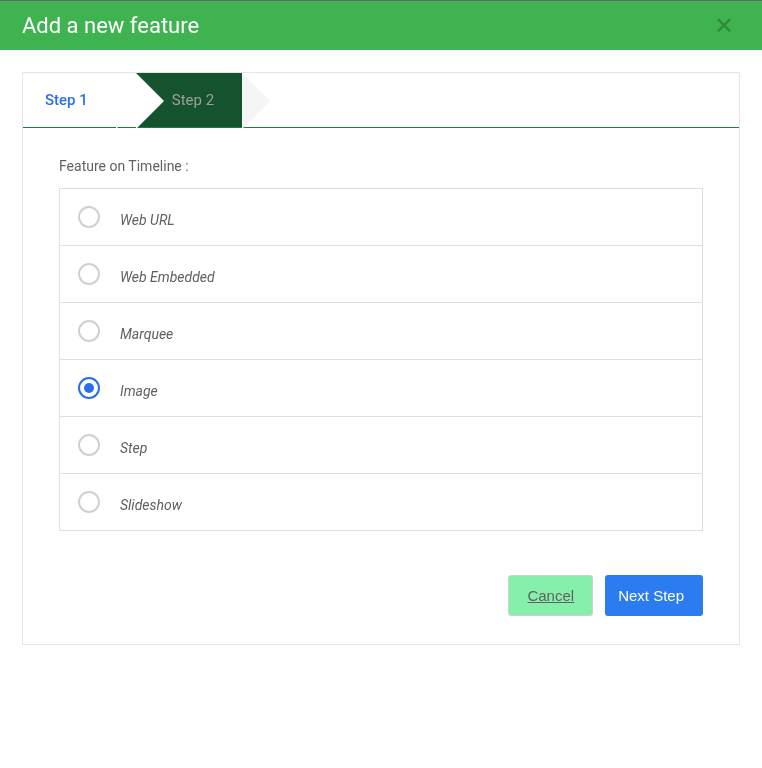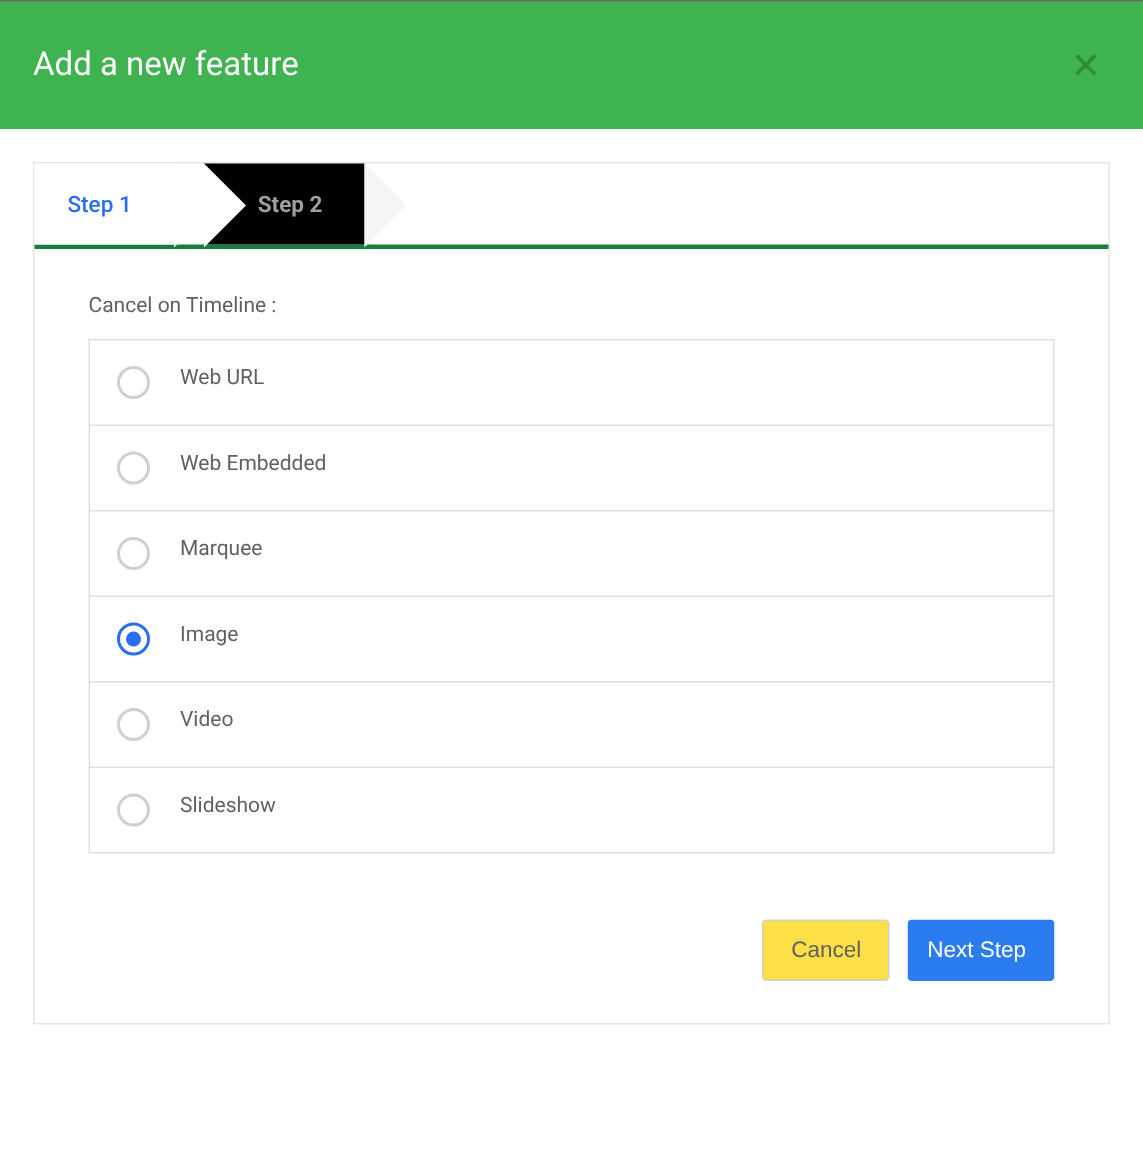--- a/index.html
+++ b/index.html
@@ -8,21 +8,21 @@
       padding: 0;
     }
     body {
       font-family: -apple-system, BlinkMacSystemFont, "Segoe UI", Roboto, Helvetica, Arial, sans-serif;
       background: #ffffff;
       width: 762px;
       height: 768px;
     }
     .header {
       background: #3eb34f;
-      padding: 30px 22px;
+      padding: 12px 22px;
       display: flex;
       align-items: center;
       justify-content: space-between;
       border-top: 1px solid #666;
       text-align: right;
     }
     .header-title {
       color: #ffffff;
       font-size: 22px;
       font-weight: 400;
@@ -36,31 +36,30 @@
     }
     .content-wrapper {
       padding: 22px;
     }
     .modal-box {
       border: 1px solid #e5e5e5;
       background: #ffffff;
     }
     .steps-row {
       display: flex;
-      border-bottom: 3px solid #15803d;
+      border-bottom: 1px solid #15803d;
     }
     .step-item {
       position: relative;
       padding: 18px 28px;
       font-size: 15px;
       color: #9e9e9e;
-      background: #000000;
+      background: #14532d;
       margin-right: 20px;
       cursor: pointer;
-      font-weight: bold;
     }
     .step-item::after {
       content: '';
       position: absolute;
       right: -28px;
       top: 0;
       bottom: 0;
       width: 0;
       height: 0;
       border-left: 28px solid #f5f5f5;
@@ -99,24 +98,25 @@
     .section-label {
       color: #616161;
       font-size: 14px;
       margin-bottom: 14px;
     }
     .options-list {
       border: 1px solid #e0e0e0;
     }
     .option-row {
       display: flex;
-      align-items: flex-start;
+      align-items: flex-end;
       padding: 17px 18px;
       border-bottom: 1px solid #e0e0e0;
       cursor: pointer;
+      font-style: italic;
     }
     .option-row:last-child {
       border-bottom: none;
     }
     .radio {
       width: 22px;
       height: 22px;
       border: 2px solid #d0d0d0;
       border-radius: 50%;
       margin-right: 20px;
@@ -149,23 +149,24 @@
     }
     .btn {
       padding: 11px 18px;
       font-size: 15px;
       font-weight: 500;
       border-radius: 3px;
       cursor: pointer;
       border: 1px solid transparent;
     }
     .btn-cancel {
-      background: #fde047;
+      background: #86efac;
       color: #616161;
       border: 1px solid #d0d0d0;
+      text-decoration: underline;
     }
     .btn-primary {
       background: #2a7cf0;
       color: #ffffff;
       padding-left: 12px;
     }
   </style>
 </head>
 <body>
 
@@ -180,42 +181,42 @@
     <div class="steps-row">
       <div class="step-item active">
         <span>Step 1</span>
       </div>
       <div class="step-item">
         <span>Step 2</span>
       </div>
     </div>
 
     <div class="form-area">
-      <div class="section-label">Cancel on Timeline :</div>
+      <div class="section-label">Feature on Timeline :</div>
 
       <div class="options-list">
         <div class="option-row">
           <div class="radio"></div>
           <div class="option-label">Web URL</div>
         </div>
         <div class="option-row">
           <div class="radio"></div>
           <div class="option-label">Web Embedded</div>
         </div>
         <div class="option-row">
           <div class="radio"></div>
           <div class="option-label">Marquee</div>
         </div>
         <div class="option-row">
           <div class="radio selected"></div>
           <div class="option-label">Image</div>
         </div>
         <div class="option-row">
           <div class="radio"></div>
-          <div class="option-label">Video</div>
+          <div class="option-label">Step</div>
         </div>
         <div class="option-row">
           <div class="radio"></div>
           <div class="option-label">Slideshow</div>
         </div>
       </div>
     </div>
 
     <div class="button-row">
       <button class="btn btn-cancel">Cancel</button>

